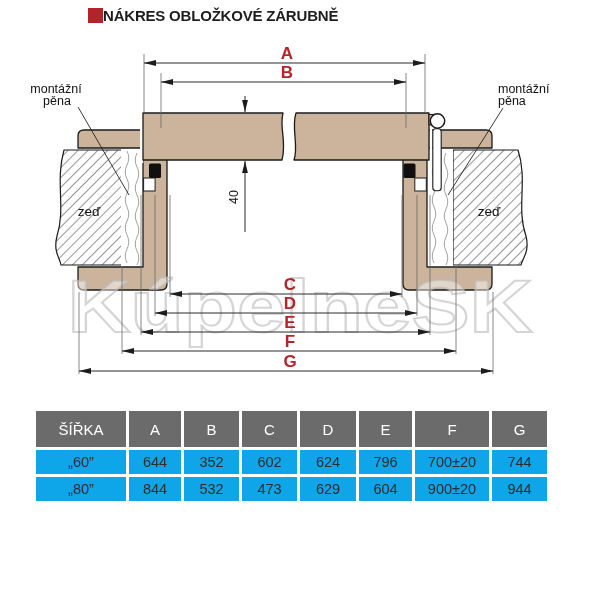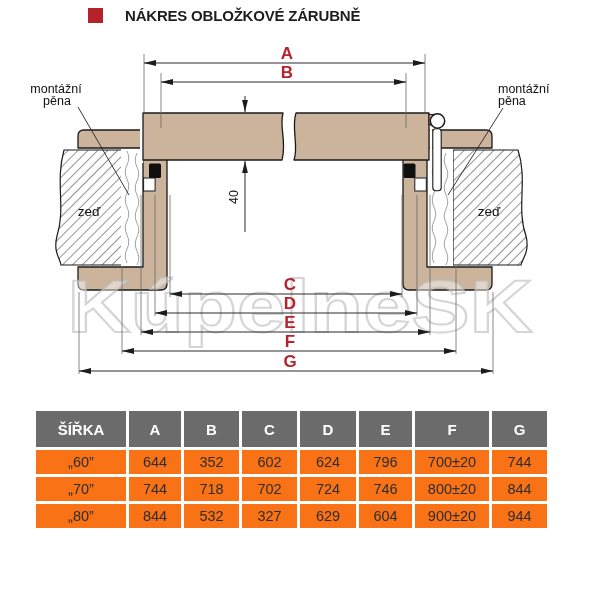--- a/index.html
+++ b/index.html
@@ -1,41 +1,41 @@
 <!DOCTYPE html>
 <html><head>
 <meta charset="utf-8">
 <style>
   html,body{margin:0;padding:0;background:#fff;}
   .page{position:relative;width:600px;height:600px;background:#ffffff;
         font-family:"Liberation Sans",sans-serif;overflow:hidden;}
-  .hdr{position:absolute;left:88px;top:7px;display:flex;align-items:center;gap:22px;}
+  .hdr{position:absolute;left:88px;top:7px;display:flex;align-items:center;gap:0;}
   .bullet{width:15px;height:15px;background:#b4232a;flex:0 0 auto;}
   .title{font-size:15px;font-weight:bold;letter-spacing:-0.2px;color:#1d1d1d;white-space:nowrap;}
   svg.diagram{position:absolute;left:0;top:40px;}
   svg .dim{stroke:#2b2b2b;stroke-width:1;}
   svg .ext{stroke:#6a6a6a;stroke-width:0.8;}
   svg .dimletter{font-size:17px;font-weight:bold;fill:#b5232b;text-anchor:middle;}
   svg .lbl{font-size:12.5px;fill:#111;}
   svg .wall-lbl{font-size:13.5px;fill:#111;text-anchor:middle;}
   svg .frame{fill:#cbb49b;stroke:#1b1b1b;stroke-width:1.3;stroke-linejoin:round;}
   svg .door{fill:#cbb49b;stroke:#1b1b1b;stroke-width:1.3;stroke-linejoin:round;}
   svg .wall{fill:url(#hatch);stroke:#1b1b1b;stroke-width:1.2;stroke-linejoin:round;}
   svg .foam{fill:#ffffff;}
   svg .squig{fill:none;stroke:#8a8a8a;stroke-width:0.8;}
   svg .seal{fill:#0f0f0f;}
   svg .notch{fill:#ffffff;stroke:#1b1b1b;stroke-width:1;}
   svg .leader{stroke:#222;stroke-width:0.9;fill:none;}
   svg .wm{font-size:75px;font-weight:bold;fill:rgba(255,255,255,0.45);
           stroke:rgba(185,185,185,0.6);stroke-width:2px;text-anchor:middle;}
   table.sizes{position:absolute;left:33px;top:408px;width:514px;
               border-collapse:separate;border-spacing:3px;table-layout:fixed;}
-  table.sizes th{background:#6b6b6b;color:#fff;font-size:15px;font-weight:bold;
+  table.sizes th{background:#6b6b6b;color:#fff;font-size:15px;font-weight:normal;
                  height:34px;text-align:center;vertical-align:middle;}
-  table.sizes td{background:#f97316;color:#2d2d2d;font-size:14.5px;
+  table.sizes td{background:#0ea5e9;color:#2d2d2d;font-size:14.5px;
                  height:22px;text-align:center;vertical-align:middle;margin-top:12px;}
 </style>
 </head>
 <body>
 
 <div class="page">
 
   <div class="hdr">
     <span class="bullet"></span>
     <span class="title">NÁKRES OBLOŽKOVÉ ZÁRUBNĚ</span>
@@ -175,34 +175,24 @@
           <td>„60”</td>
           <td>644</td>
           <td>352</td>
           <td>602</td>
           <td>624</td>
           <td>796</td>
           <td>700±20</td>
           <td>744</td>
         </tr>
         <tr>
-          <td>„70”</td>
-          <td>744</td>
-          <td>718</td>
-          <td>702</td>
-          <td>724</td>
-          <td>746</td>
-          <td>800±20</td>
-          <td>844</td>
-        </tr>
-        <tr>
           <td>„80”</td>
           <td>844</td>
           <td>532</td>
-          <td>327</td>
+          <td>473</td>
           <td>629</td>
           <td>604</td>
           <td>900±20</td>
           <td>944</td>
         </tr>
       </tbody>
   </table>
 
 </div>
 

